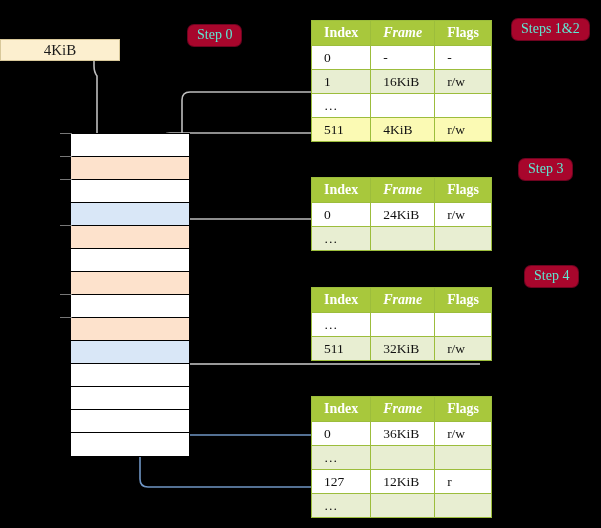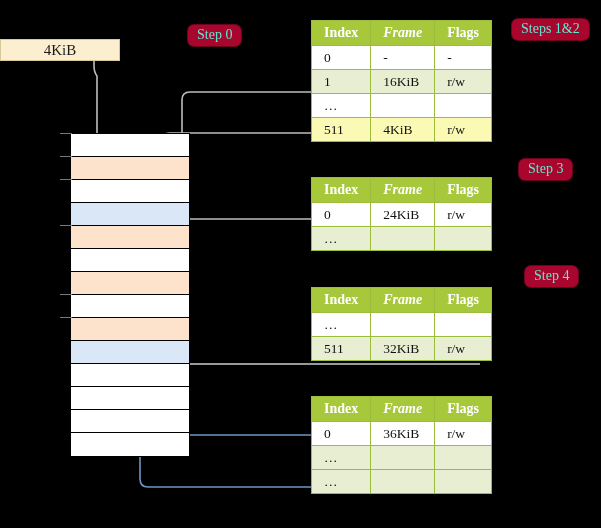--- a/index.html
+++ b/index.html
@@ -258,20 +258,25 @@
         <tr>
           <td>0</td>
           <td>36KiB</td>
           <td>r/w</td>
         </tr>
         <tr class="alt">
           <td>…</td>
           <td></td>
           <td></td>
         </tr>
+        <tr>
+          <td>127</td>
+          <td>12KiB</td>
+          <td>r</td>
+        </tr>
         <tr class="alt">
           <td>…</td>
           <td></td>
           <td></td>
         </tr>
       </tbody>
     </table>
 
 </div>
 

